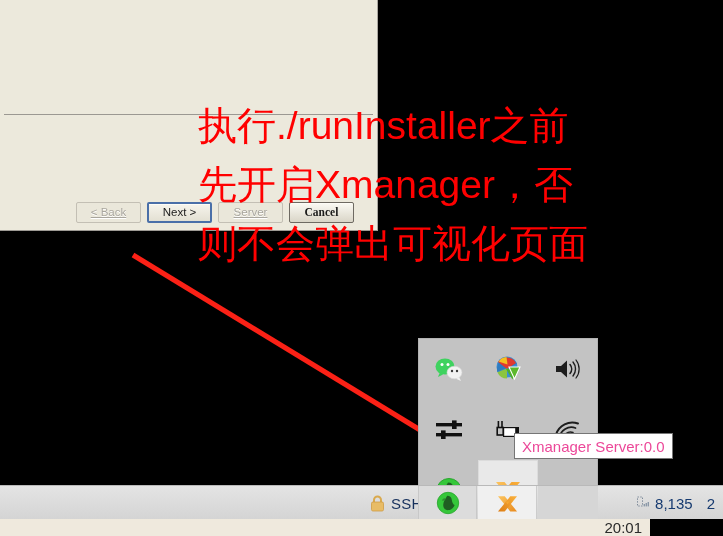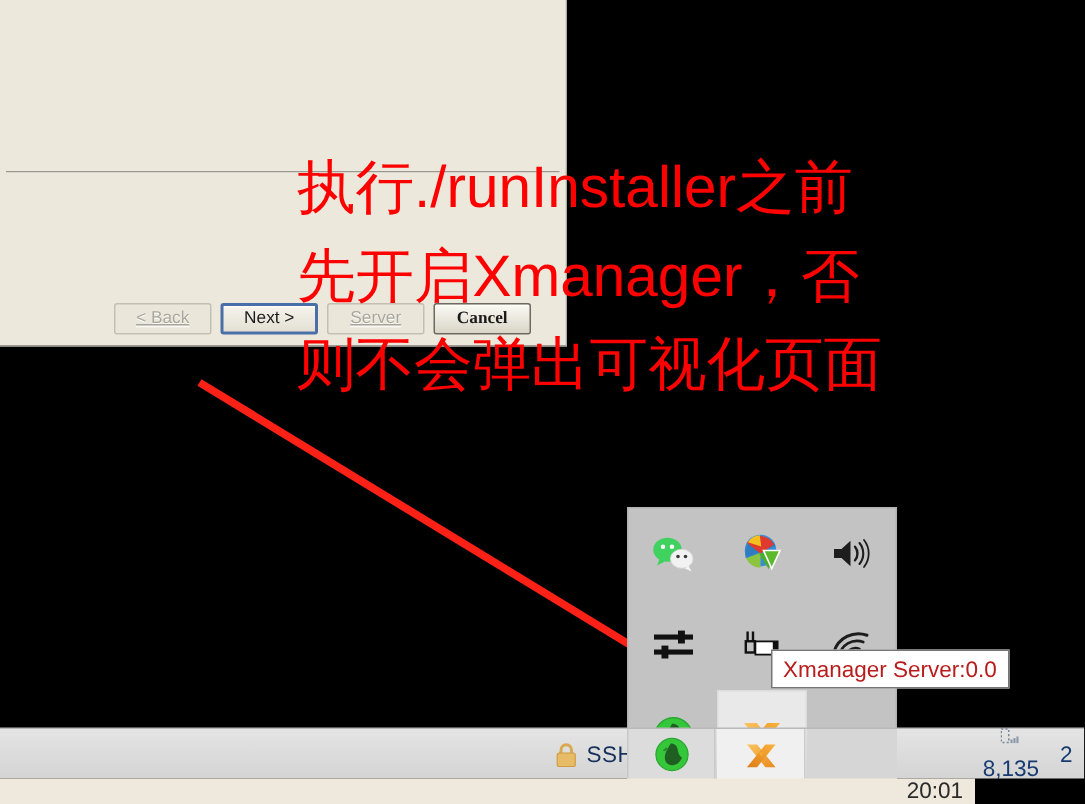--- a/index.html
+++ b/index.html
@@ -170,21 +170,21 @@
     position: absolute;
     left: 514px;
     top: 433px;
     height: 26px;
     padding: 0 7px;
     background: #ffffff;
     border: 1px solid #767676;
     box-sizing: border-box;
     display: flex;
     align-items: center;
-    color: #b91c1c;
+    color: #ec4899;
     font-family: "Liberation Sans", sans-serif;
     font-size: 15px;
     white-space: nowrap;
     z-index: 30;
   }
 
   
   .taskbar {
     position: absolute;
     left: 0;
@@ -237,21 +237,20 @@
     gap: 14px;
     padding-right: 4px;
   }
   .net-stat {
     display: flex;
     align-items: center;
     gap: 5px;
     font-family: "Liberation Sans", sans-serif;
     font-size: 15px;
     color: #1b3b6f;
-    flex-direction: column;
   }
   .net-count { color: #163a70; }
   .net-two { color: #163a70; font-size: 15px; }
 
   
   .desktop-strip {
     position: absolute;
     left: 0;
     top: 519px;
     width: 650px;

